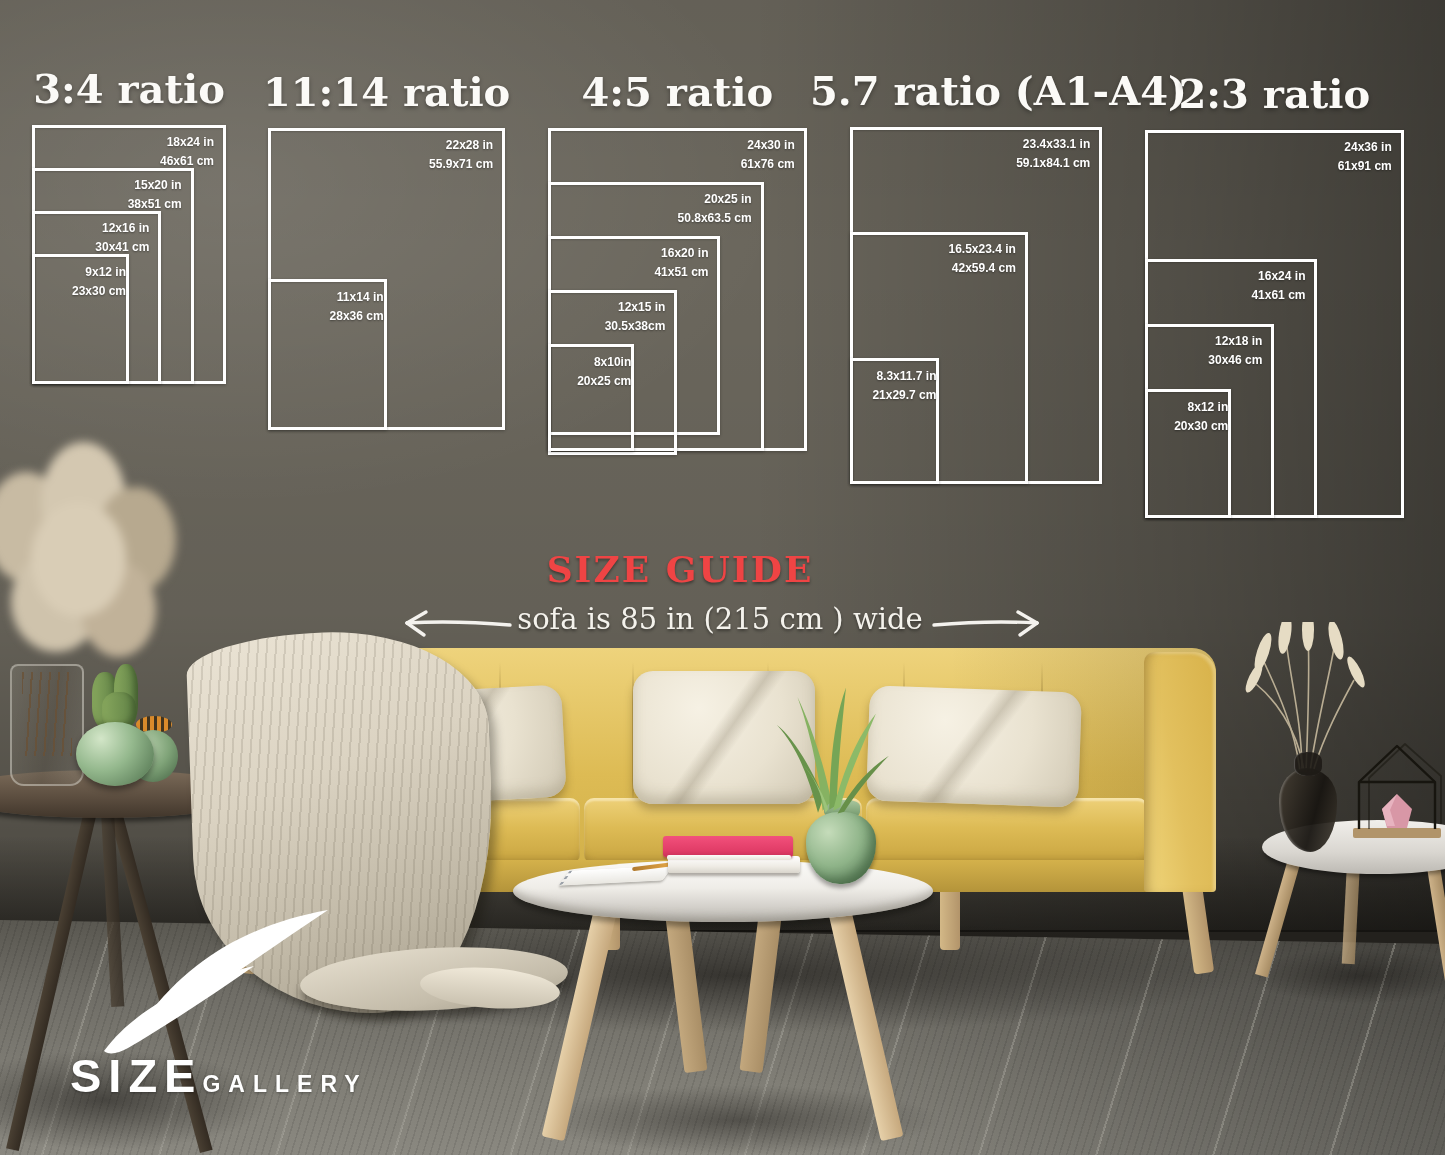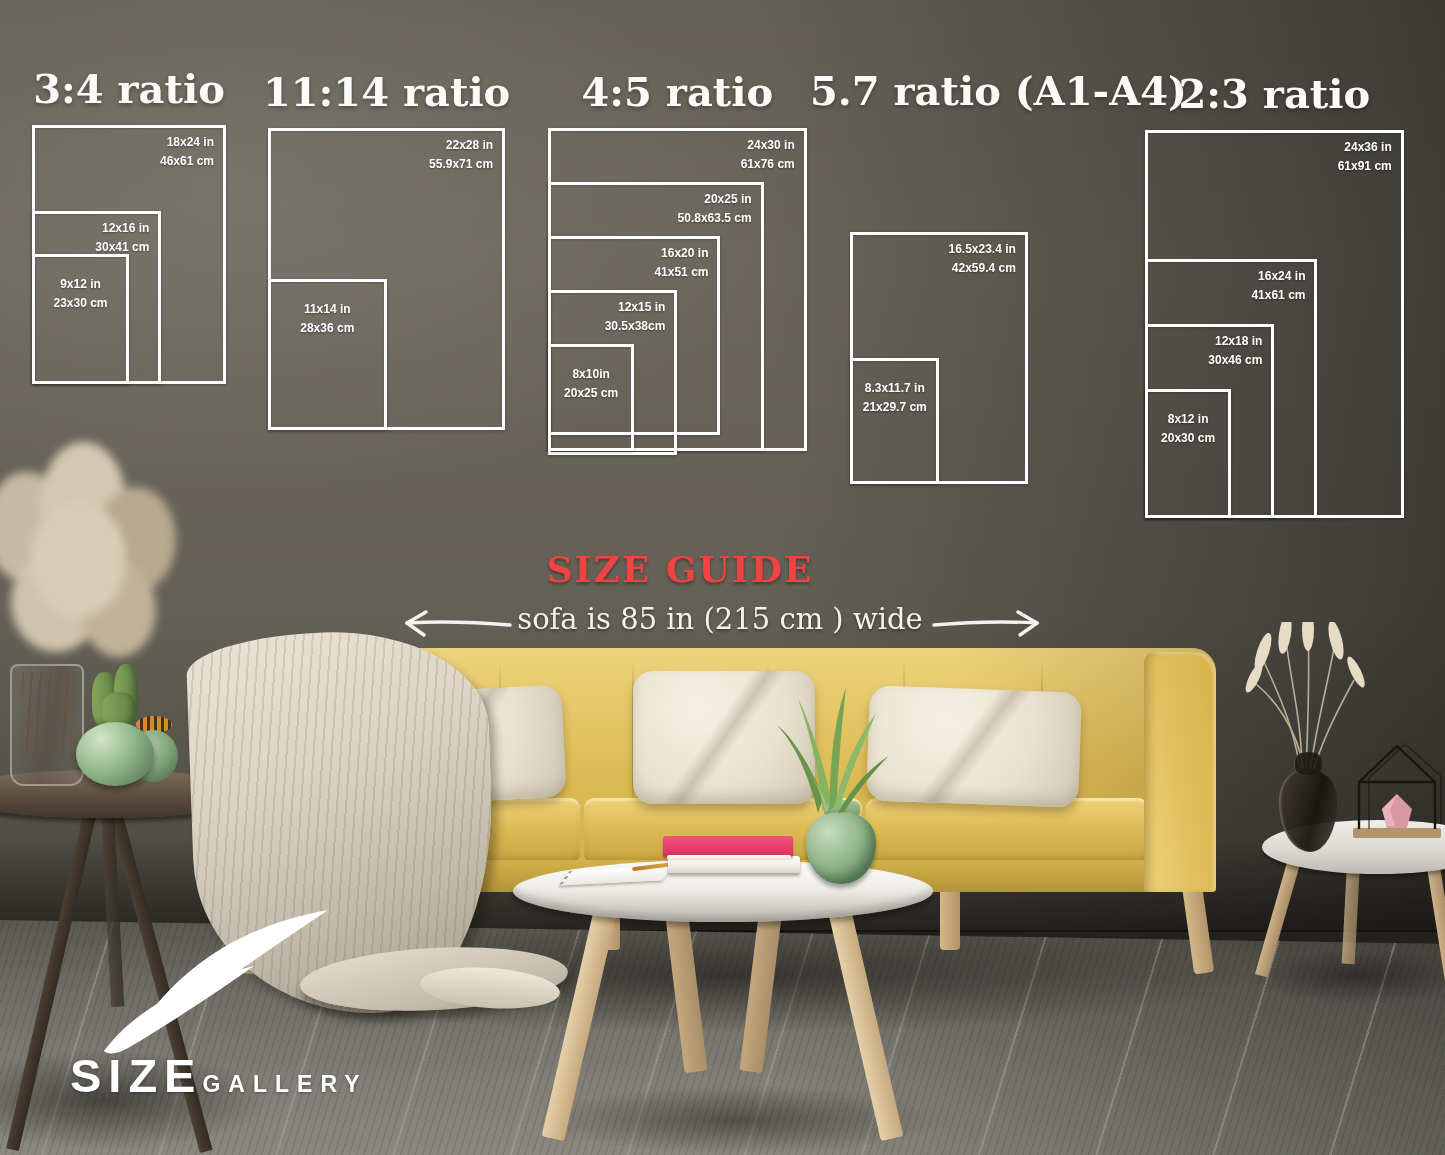--- a/index.html
+++ b/index.html
@@ -142,21 +142,21 @@
   .plant-svg{left:737px;top:682px;width:190px;height:140px;z-index:10;}
 
   
   #size-guide-layer{left:0;top:0;width:1445px;height:1155px;z-index:12;}
   .ratio-title{font-family:"DejaVu Serif",serif;font-weight:600;font-size:40px;color:#fbfaf7;
     text-align:center;white-space:nowrap;text-shadow:0 2px 4px rgba(0,0,0,.35);}
   .size-frame{border:3.5px solid #ffffff;box-shadow:0 1px 3px rgba(0,0,0,.28), inset 0 1px 2px rgba(0,0,0,.18);}
   .size-label{position:absolute;top:5px;right:9px;text-align:right;color:#ffffff;
     font-size:12px;line-height:19px;font-weight:bold;white-space:nowrap;
     text-shadow:0 1px 2px rgba(0,0,0,.4);}
-  .size-label.center{left:0;right:0;top:18px;text-align:center;}
+  .size-label.center{left:0;right:0;top:6px;}
   .size-label span{display:block;position:static;}
 
   
   .size-guide-heading{left:430px;top:548px;width:500px;z-index:12;text-align:center;
     font-family:"DejaVu Serif",serif;font-weight:bold;font-size:36px;letter-spacing:2px;
     color:#ef4444;text-shadow:0 2px 3px rgba(0,0,0,.4);}
   .sofa-note{left:505px;top:602px;width:430px;z-index:12;text-align:center;white-space:nowrap;
     font-family:"DejaVu Serif",serif;font-size:29px;color:#f4f2ec;text-shadow:0 2px 3px rgba(0,0,0,.4);}
   .arrow-svg{top:604px;width:112px;height:40px;z-index:12;}
   .arrow-left{left:400px;} .arrow-right{left:932px;}
@@ -313,20 +313,26 @@
   </div>
 
   <div id="size-guide-layer">
       <div class="ratio-title" style="left: -8px; top: 65px; width: 274.04px;">3:4 ratio</div>
       <div class="size-frame" style="left: 32px; top: 125px; width: 194.04px; height: 258.72px; z-index: 1; border-color: rgb(255, 255, 255);">
         <div class="size-label">
           <span>18x24 in</span>
           <span>46x61 cm</span>
         </div>
       </div>
+      <div class="size-frame" style="left: 32px; top: 168.12px; width: 161.7px; height: 215.6px; z-index: 2; border-color: rgb(255, 255, 255);">
+        <div class="size-label">
+          <span>15x20 in</span>
+          <span>38x51 cm</span>
+        </div>
+      </div>
       <div class="size-frame" style="left: 32px; top: 211.24px; width: 129.36px; height: 172.48px; z-index: 3; border-color: rgb(255, 255, 255);">
         <div class="size-label">
           <span>12x16 in</span>
           <span>30x41 cm</span>
         </div>
       </div>
       <div class="size-frame" style="left: 32px; top: 254.36px; width: 97.02px; height: 129.36px; z-index: 4; border-color: rgb(255, 255, 255);">
         <div class="size-label center">
           <span>9x12 in</span>
           <span>23x30 cm</span>
@@ -370,20 +376,26 @@
           <span>30.5x38cm</span>
         </div>
       </div>
       <div class="size-frame" style="left: 548px; top: 343.6px; width: 86.24px; height: 107.8px; z-index: 5; border-color: rgb(255, 255, 255);">
         <div class="size-label center">
           <span>8x10in</span>
           <span>20x25 cm</span>
         </div>
       </div>
       <div class="ratio-title" style="left: 810px; top: 67px; width: 332.252px;">5.7 ratio (A1-A4)</div>
+      <div class="size-frame" style="left: 850px; top: 127px; width: 252.252px; height: 356.818px; z-index: 1; border-color: rgb(255, 255, 255);">
+        <div class="size-label">
+          <span>23.4x33.1 in</span>
+          <span>59.1x84.1 cm</span>
+        </div>
+      </div>
       <div class="size-frame" style="left: 850px; top: 231.566px; width: 177.87px; height: 252.252px; z-index: 2; border-color: rgb(255, 255, 255);">
         <div class="size-label">
           <span>16.5x23.4 in</span>
           <span>42x59.4 cm</span>
         </div>
       </div>
       <div class="size-frame" style="left: 850px; top: 357.692px; width: 89.474px; height: 126.126px; z-index: 4; border-color: rgb(255, 255, 255);">
         <div class="size-label center">
           <span>8.3x11.7 in</span>
           <span>21x29.7 cm</span>

